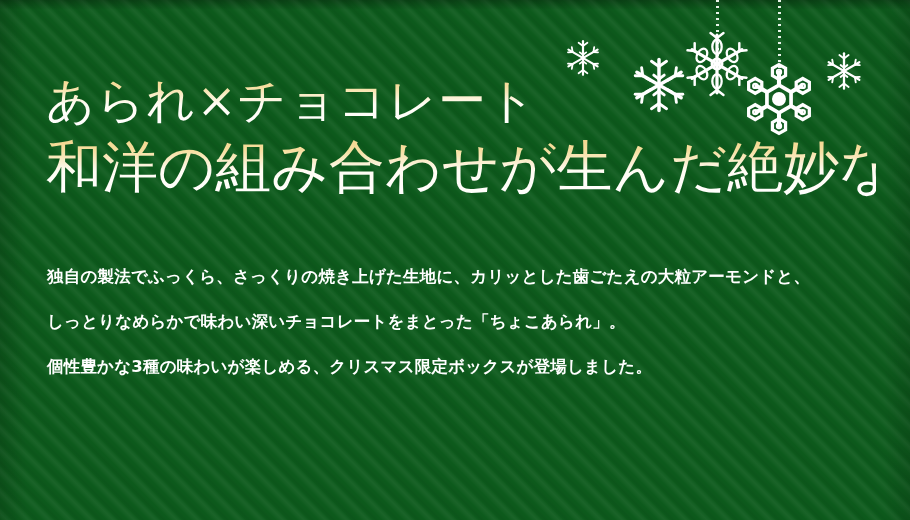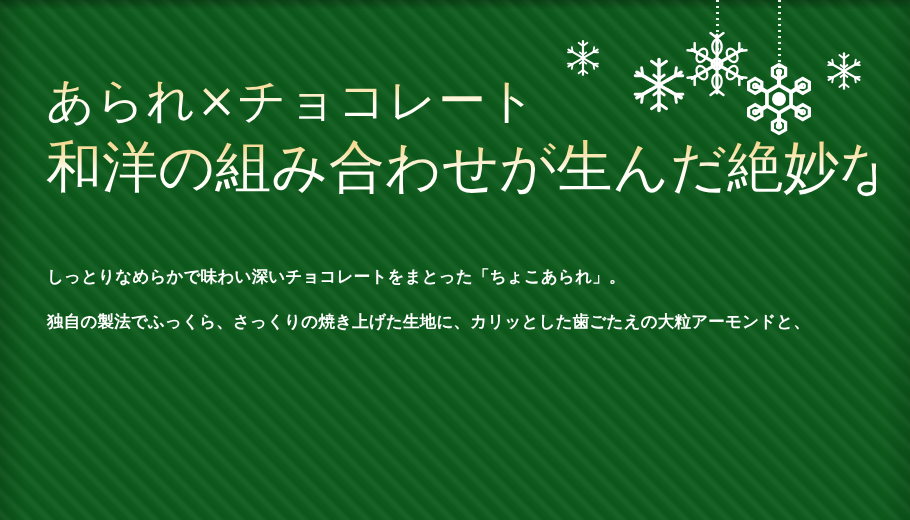--- a/index.html
+++ b/index.html
@@ -308,17 +308,18 @@
       </g>
     </svg>
   </div>
 
   <div class="headline">
     <div class="headline-line headline-line-1">あられ×チョコレート</div>
     <div class="headline-line headline-line-2">和洋の組み合わせが生んだ絶妙な美味しさ</div>
   </div>
 
   <div class="body-copy">
+    <div class="copy-line">独自の製法でふっくら、さっくりの焼き上げた生地に、カリッとした歯ごたえの大粒アーモンドと、</div>
     <div class="copy-line">しっとりなめらかで味わい深いチョコレートをまとった「ちょこあられ」。</div>
-    <div class="copy-line">独自の製法でふっくら、さっくりの焼き上げた生地に、カリッとした歯ごたえの大粒アーモンドと、</div>
+    <div class="copy-line">個性豊かな3種の味わいが楽しめる、クリスマス限定ボックスが登場しました。</div>
   </div>
 
 </div>
 
 </body></html>

